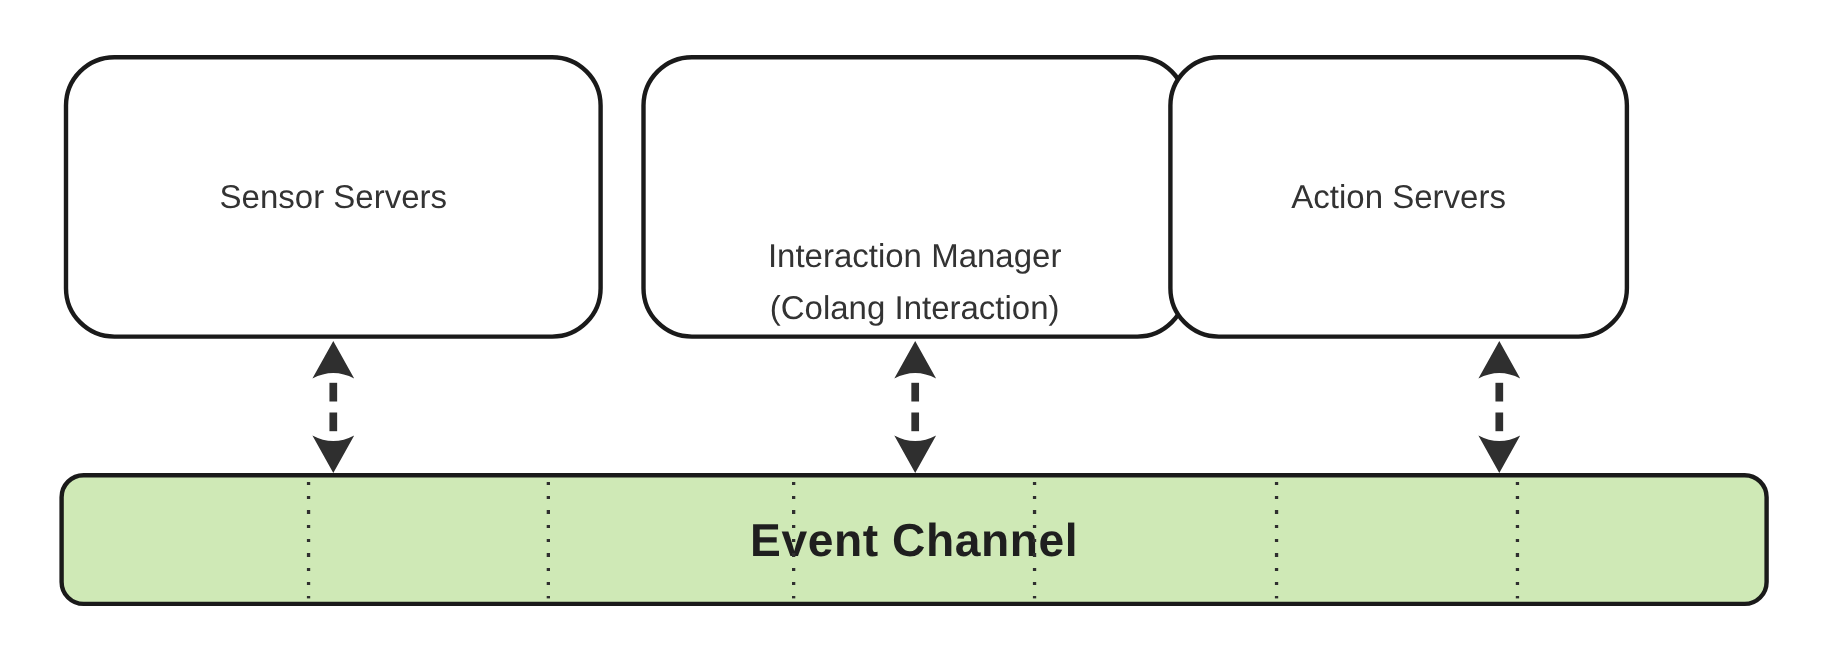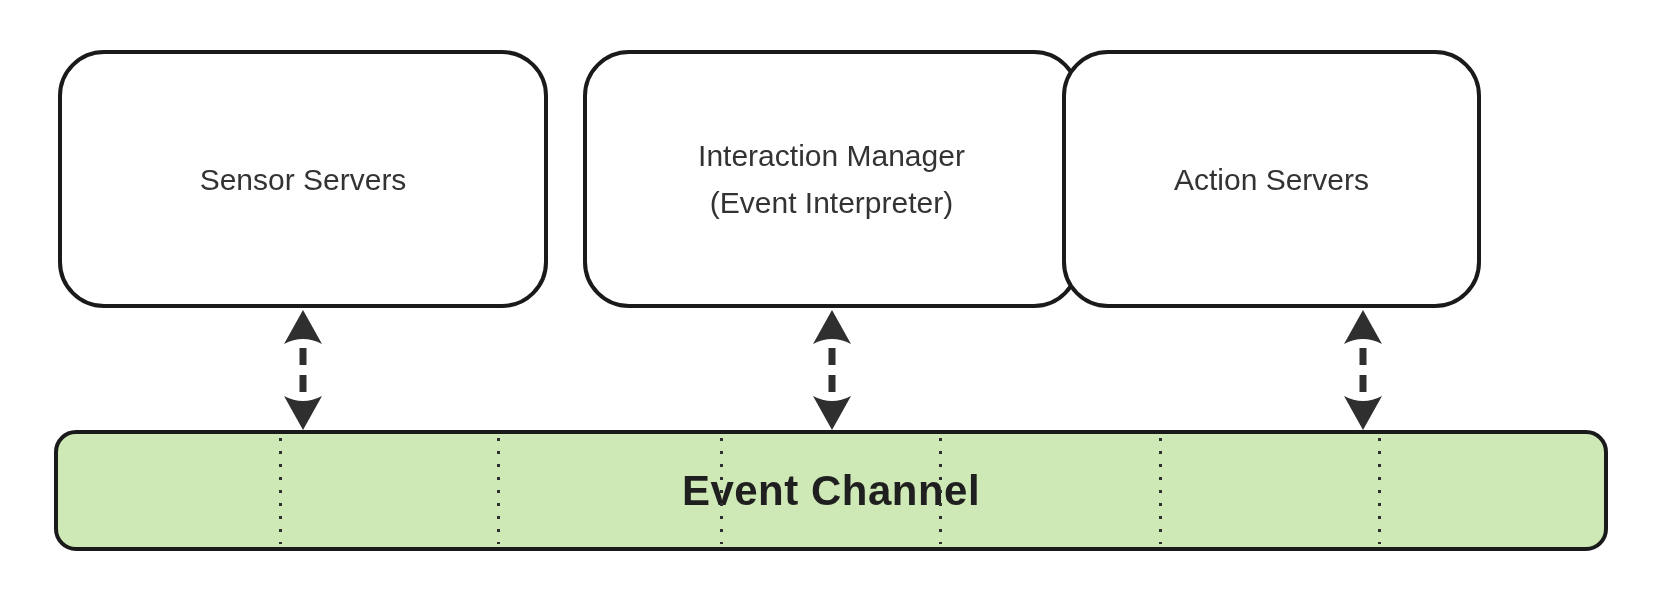--- a/index.html
+++ b/index.html
@@ -27,21 +27,21 @@
     display: flex;
     flex-direction: column;
     align-items: center;
     justify-content: center;
     text-align: center;
     color: var(--text, #333333);
     font-size: 30px;
     line-height: 47px;
   }
   .node-1 { left: 58px;   width: 490px; text-align: center; }
-  .node-2 { left: 583px;  width: 497px; }
+  .node-2 { left: 583px;  width: 497px; justify-content: flex-end; }
   .node-3 { left: 1062px; width: 419px; }
 
   
   .arrow {
     position: absolute;
     top: 308px;
     width: 44px;
     height: 124px;
   }
   .arrow-1 { left: 281px;  } 
@@ -94,21 +94,21 @@
 <body>
 
 <div class="canvas">
 
   <div class="node node-1">
     <span>Sensor Servers</span>
   </div>
 
   <div class="node node-2">
     <span>Interaction Manager</span>
-    <span>(Event Interpreter)</span>
+    <span>(Colang Interaction)</span>
   </div>
 
   <div class="node node-3">
     <span>Action Servers</span>
   </div>
 
   <svg class="arrow arrow-1" viewBox="0 0 44 124" xmlns="http://www.w3.org/2000/svg">
     <path d="M22 2 L41 36 Q22 26 3 36 Z" fill="#2f2f2f"></path>
     <rect x="18.5" y="40" width="7" height="17" fill="#2f2f2f"></rect>
     <rect x="18.5" y="67" width="7" height="17" fill="#2f2f2f"></rect>

